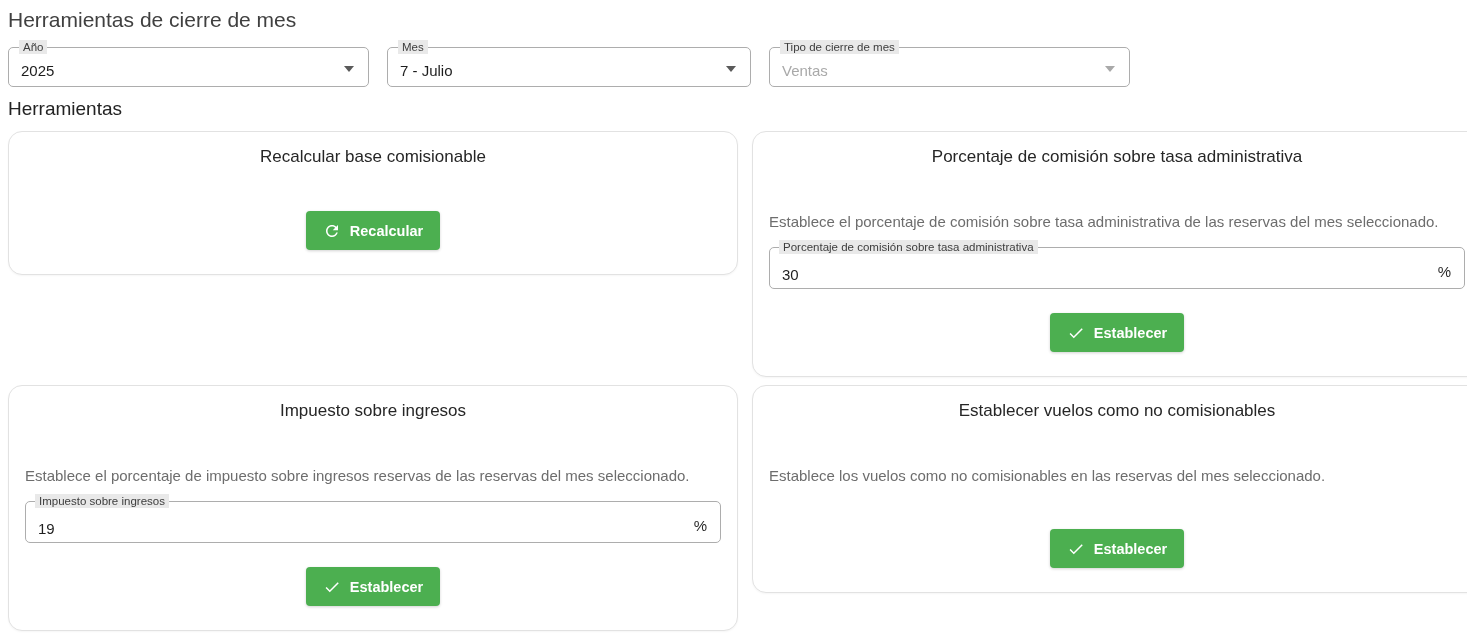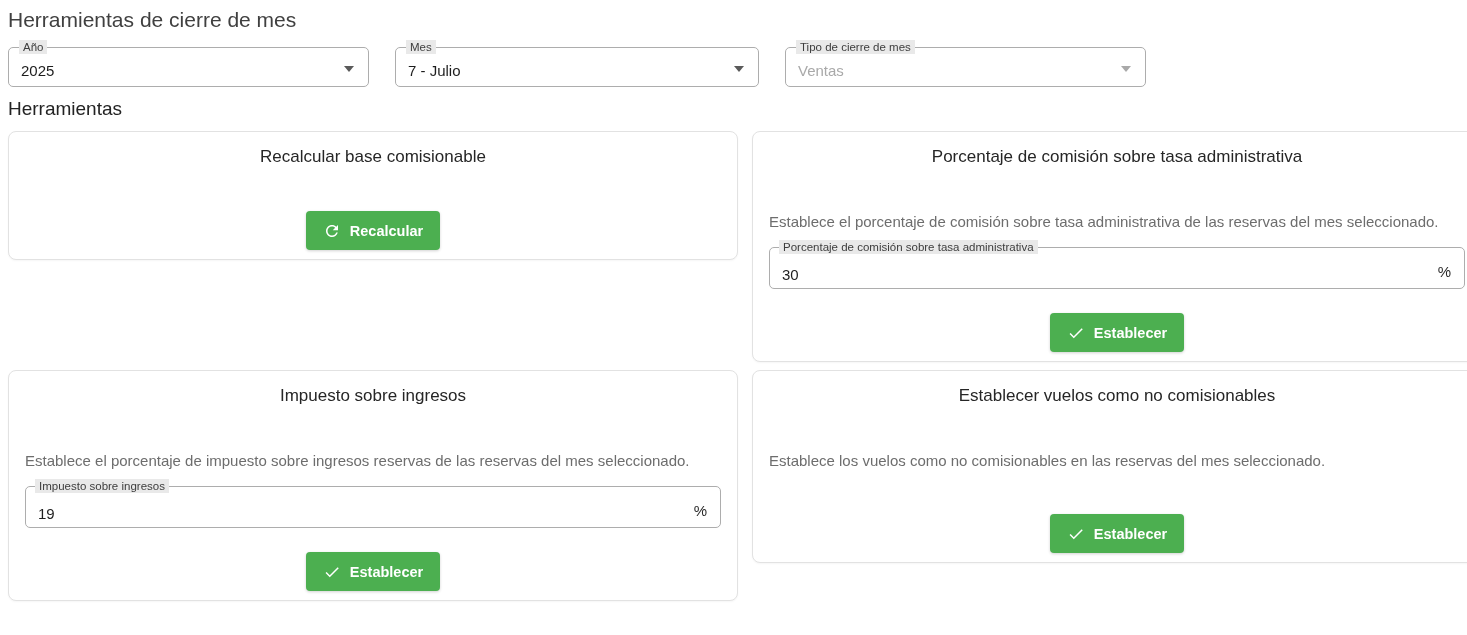--- a/index.html
+++ b/index.html
@@ -27,21 +27,21 @@
     color: #232323;
     line-height: 1.2;
   }
   h2.tools-heading { margin-top: 11px; }
 
   
   .selects-row {
     margin-top: 15px;
     display: grid;
     grid-template-columns: 361px 364px 361px;
-    column-gap: 26px;
+    column-gap: 18px;
   }
   .select-box {
     position: relative;
     height: 40px;
     border: 1px solid #adadad;
     border-radius: 5px;
     background: #fff;
     box-sizing: border-box;
     cursor: pointer;
   }
@@ -82,23 +82,23 @@
     margin-top: 10px;
     display: grid;
     grid-template-columns: 730px 730px;
     column-gap: 14px;
     row-gap: 8px;
     align-items: start;
   }
   .card {
     box-sizing: border-box;
     border: 1px solid #e2e2e2;
-    border-radius: 8px;
+    border-radius: 14px;
     background: #fff;
-    padding: 15px 16px 9px 16px;
+    padding: 15px 16px 24px 16px;
     box-shadow: 0 1px 2px rgba(0,0,0,0.04);
   }
   .card-title {
     margin: 0 0 44px 0;
     text-align: center;
     font-size: 17px;
     font-weight: 400;
     color: #262626;
     line-height: 1.2;
   }

